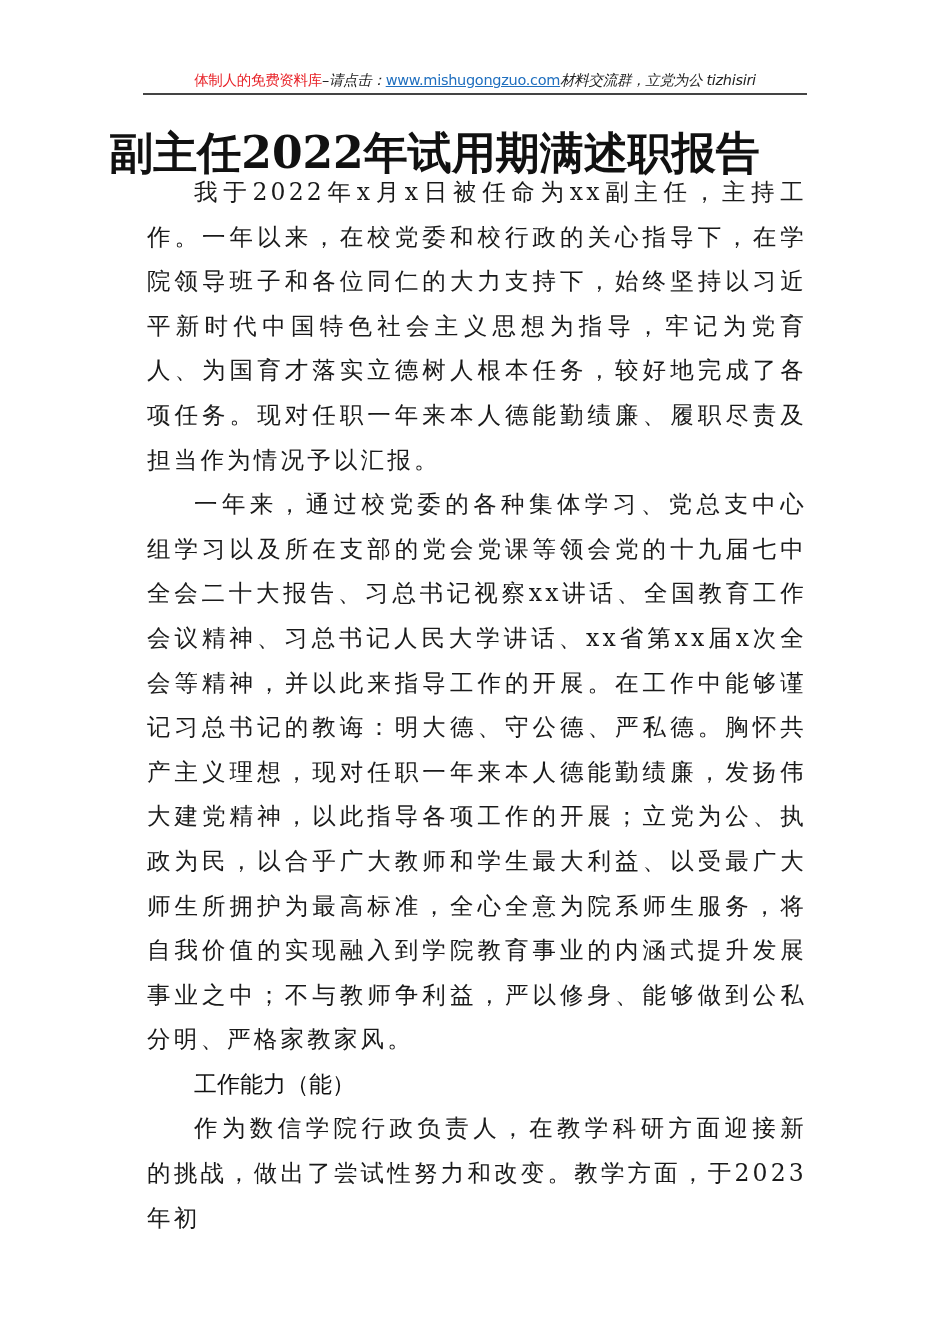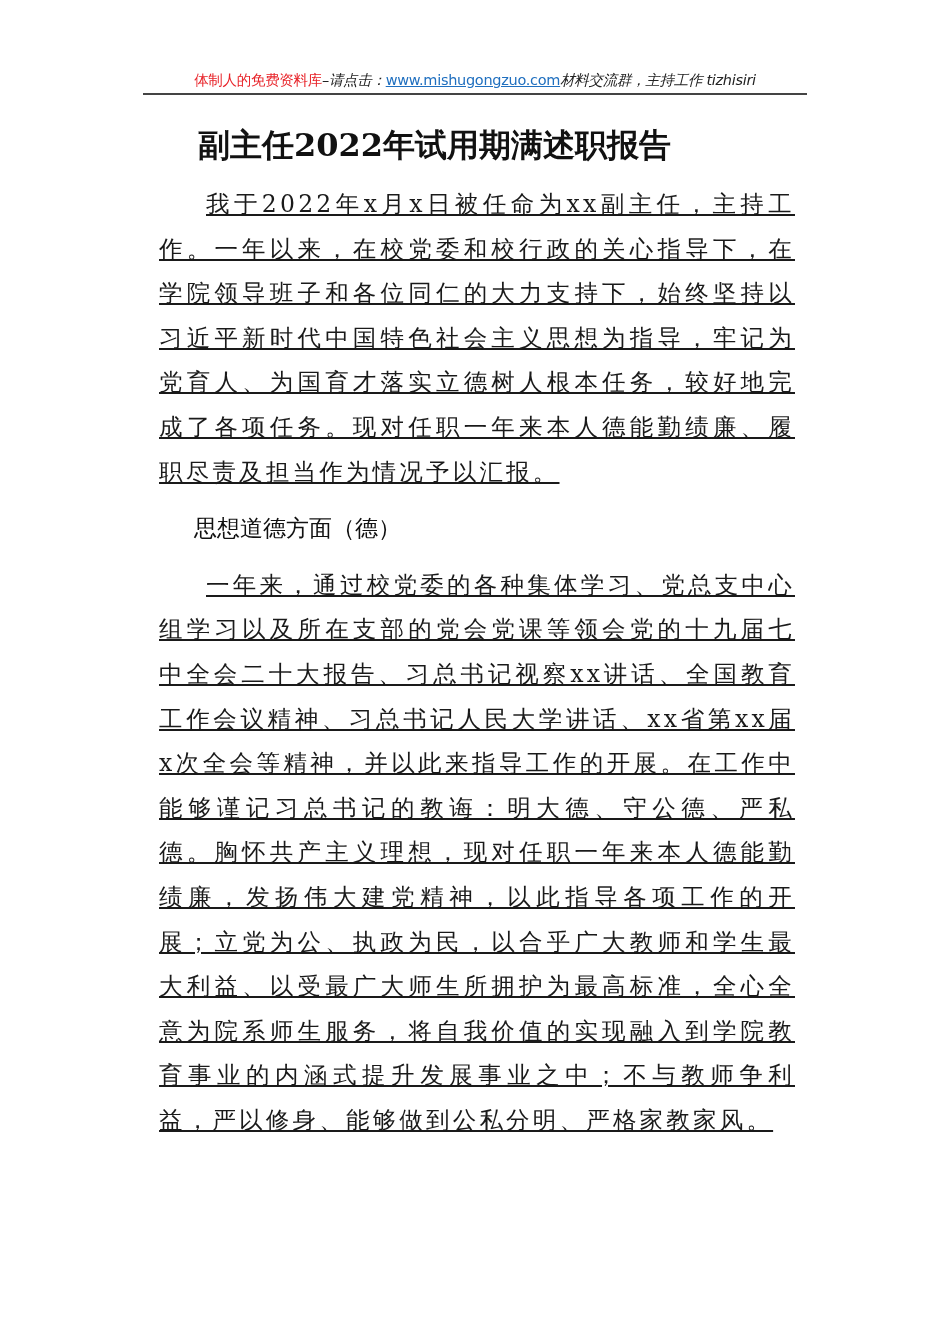--- a/index.html
+++ b/index.html
@@ -39,63 +39,63 @@
       background: #444444;
     }
     .title {
       position: absolute;
       left: 0;
       top: 124px;
       width: 869px;
       text-align: center;
       font-family: "DejaVu Serif", serif;
       font-weight: bold;
-      font-size: 32px;
+      font-size: 44px;
       color: #111111;
       letter-spacing: 0px;
     }
     .content {
       position: absolute;
       left: 147px;
       top: 170px;
       width: 660px;
       font-family: "DejaVu Serif", serif;
       font-size: 23.5px;
       color: #1a1a1a;
       line-height: 44.6px;
     }
     .para {
-      margin: 12px;
+      margin: 0;
       text-indent: 47px;
       text-align: justify;
       text-align-last: left;
       letter-spacing: 3.2px;
-      text-decoration: underline;
     }
     .section-heading {
       margin: 0;
       padding-left: 47px;
       font-family: "DejaVu Sans", sans-serif;
       font-size: 23px;
       color: #111111;
       letter-spacing: 0px;
     }
   </style>
 </head>
 <body>
 
 <div class="header">
   <span class="red">体制人的免费资料库</span>
   <span class="dark">–请点击：</span>
   <span class="blue">www.mishugongzuo.com</span>
-  <span class="dark">材料交流群，主持工作 tizhisiri</span>
+  <span class="dark">材料交流群，立党为公 tizhisiri</span>
 </div>
 <div class="header-rule"></div>
 
 <div class="title">副主任2022年试用期满述职报告</div>
 
 <div class="content">
   <p class="para">我于2022年x月x日被任命为xx副主任，主持工作。一年以来，在校党委和校行政的关心指导下，在学院领导班子和各位同仁的大力支持下，始终坚持以习近平新时代中国特色社会主义思想为指导，牢记为党育人、为国育才落实立德树人根本任务，较好地完成了各项任务。现对任职一年来本人德能勤绩廉、履职尽责及担当作为情况予以汇报。</p>
 
-  <p class="section-heading">思想道德方面（德）</p>
   <p class="para">一年来，通过校党委的各种集体学习、党总支中心组学习以及所在支部的党会党课等领会党的十九届七中全会二十大报告、习总书记视察xx讲话、全国教育工作会议精神、习总书记人民大学讲话、xx省第xx届x次全会等精神，并以此来指导工作的开展。在工作中能够谨记习总书记的教诲：明大德、守公德、严私德。胸怀共产主义理想，现对任职一年来本人德能勤绩廉，发扬伟大建党精神，以此指导各项工作的开展；立党为公、执政为民，以合乎广大教师和学生最大利益、以受最广大师生所拥护为最高标准，全心全意为院系师生服务，将自我价值的实现融入到学院教育事业的内涵式提升发展事业之中；不与教师争利益，严以修身、能够做到公私分明、严格家教家风。</p>
 
+  <p class="section-heading">工作能力（能）</p>
+  <p class="para">作为数信学院行政负责人，在教学科研方面迎接新的挑战，做出了尝试性努力和改变。教学方面，于2023年初</p>
 </div>
 
 </body></html>

